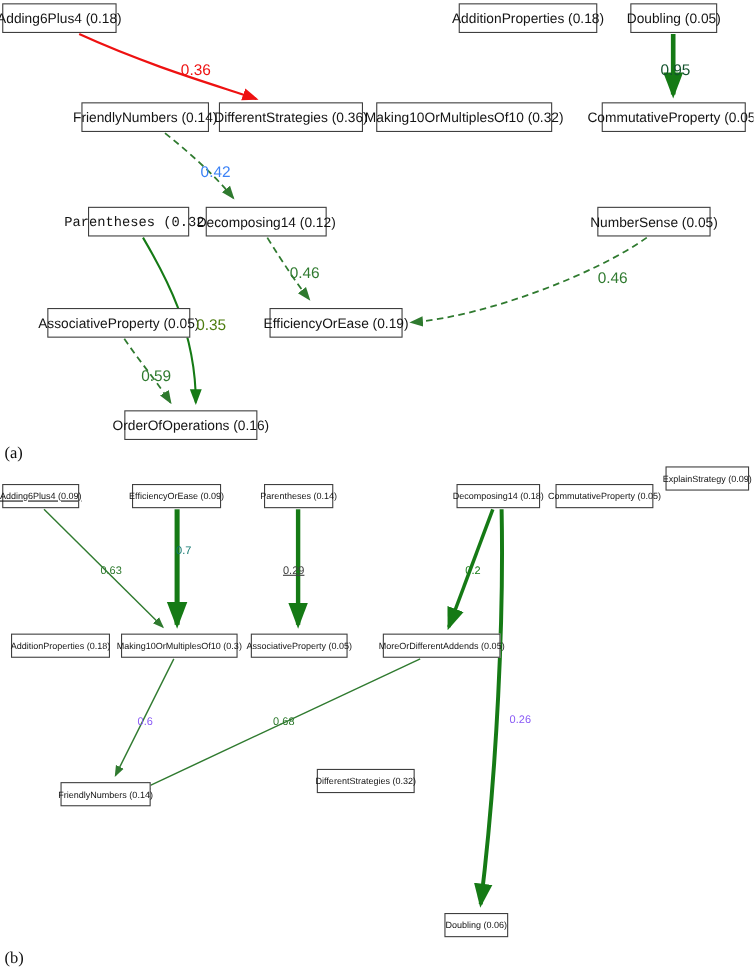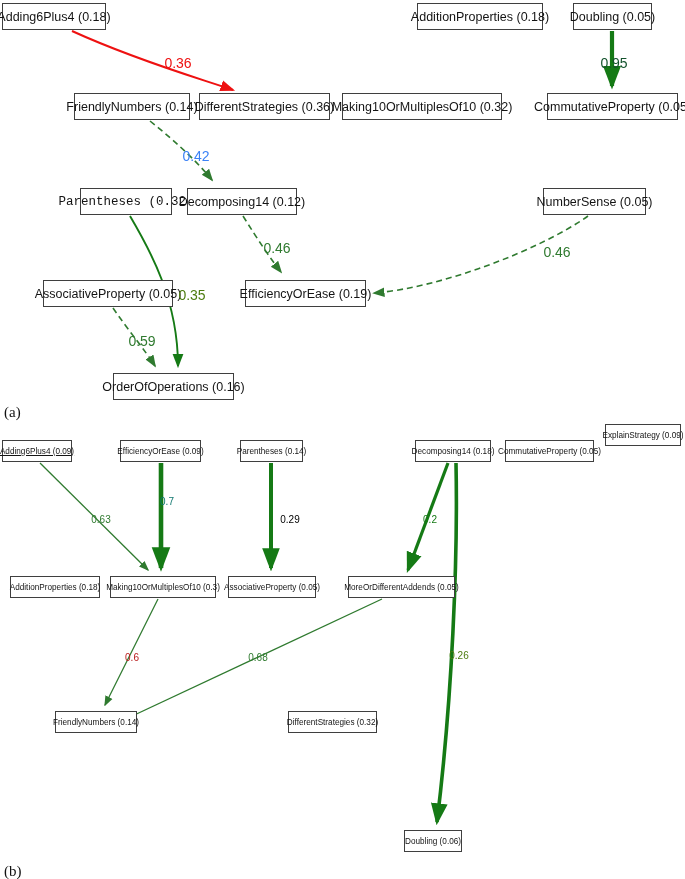--- a/index.html
+++ b/index.html
@@ -175,26 +175,26 @@
       <div class="node" style="left: 120px; top: 30px; width: 81px;">EfficiencyOrEase (0.09)</div>
       <div class="node" style="left: 240px; top: 30px; width: 63px;">Parentheses (0.14)</div>
       <div class="node" style="left: 415px; top: 30px; width: 76px;">Decomposing14 (0.18)</div>
       <div class="node" style="left: 505px; top: 30px; width: 89px;">CommutativeProperty (0.05)</div>
       <div class="node" style="left: 605px; top: 14px; width: 76px;">ExplainStrategy (0.09)</div>
       <div class="node" style="left: 10px; top: 166px; width: 90px;">AdditionProperties (0.18)</div>
       <div class="node" style="left: 110px; top: 166px; width: 106px;">Making10OrMultiplesOf10 (0.3)</div>
       <div class="node" style="left: 228px; top: 166px; width: 88px;">AssociativeProperty (0.05)</div>
       <div class="node" style="left: 348px; top: 166px; width: 107px;">MoreOrDifferentAddends (0.05)</div>
       <div class="node" style="left: 55px; top: 301px; width: 82px;">FriendlyNumbers (0.14)</div>
-      <div class="node" style="left: 288px; top: 301px; width: 89px; text-align: center;">DifferentStrategies (0.32)</div>
+      <div class="node" style="left: 288px; top: 289px; width: 89px; text-align: center;">DifferentStrategies (0.32)</div>
       <div class="node" style="left: 404px; top: 420px; width: 58px;">Doubling (0.06)</div>
     </div>
   <div id="labels-b">
       <div class="edge-label" style="left: 101px; top: 109px; color: rgb(47, 122, 47);">0.63</div>
       <div class="edge-label" style="left: 167px; top: 91px; color: #0f766e;">0.7</div>
-      <div class="edge-label" style="left: 290px; top: 109px; color: #000000;">0.29</div>
+      <div class="edge-label" style="left: 267px; top: 109px; color: #404040; text-decoration: underline;">0.29</div>
       <div class="edge-label" style="left: 430px; top: 109px; color: rgb(21, 122, 21);">0.2</div>
-      <div class="edge-label" style="left: 459px; top: 245px; color: #4d7c0f;">0.26</div>
-      <div class="edge-label" style="left: 132px; top: 247px; color: #b91c1c; text-align: center;">0.6</div>
+      <div class="edge-label" style="left: 473px; top: 245px; color: #8b5cf6;">0.26</div>
+      <div class="edge-label" style="left: 132px; top: 247px; color: #8b5cf6; text-align: center;">0.6</div>
       <div class="edge-label" style="left: 258px; top: 247px; color: rgb(47, 122, 47);">0.68</div>
     </div>
   <div class="panel-label" id="tag-b" style="left: 4px; top: 453px;">(b)</div>
 </div>
 
 </body></html>

